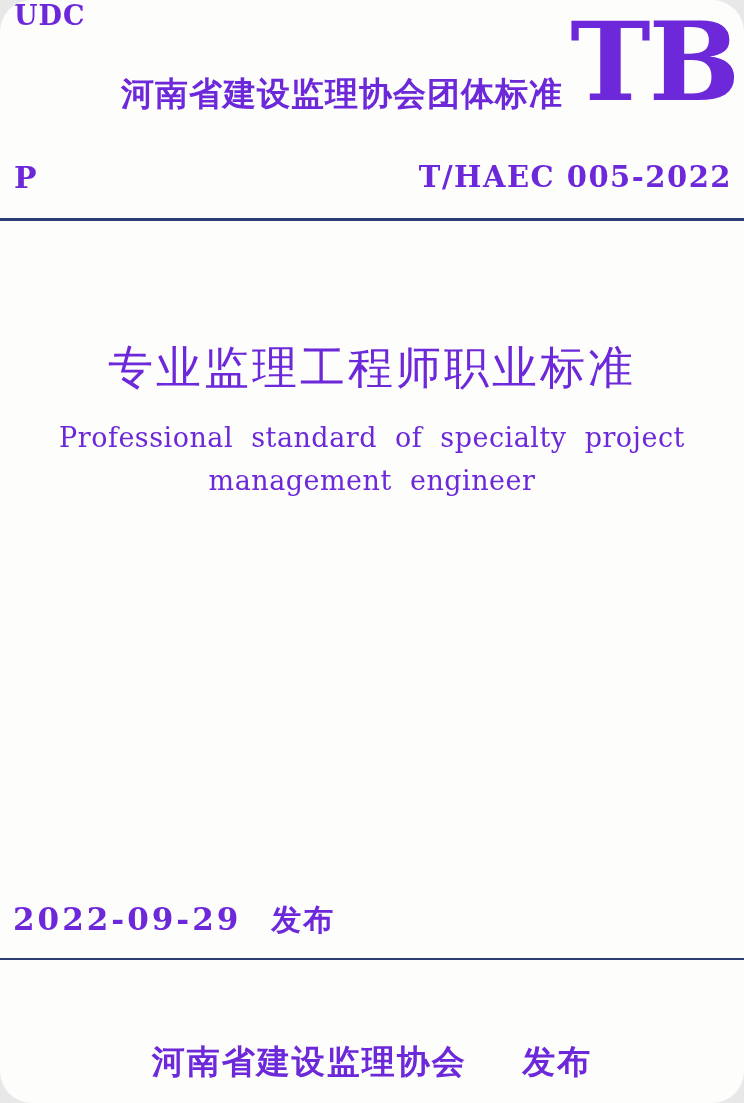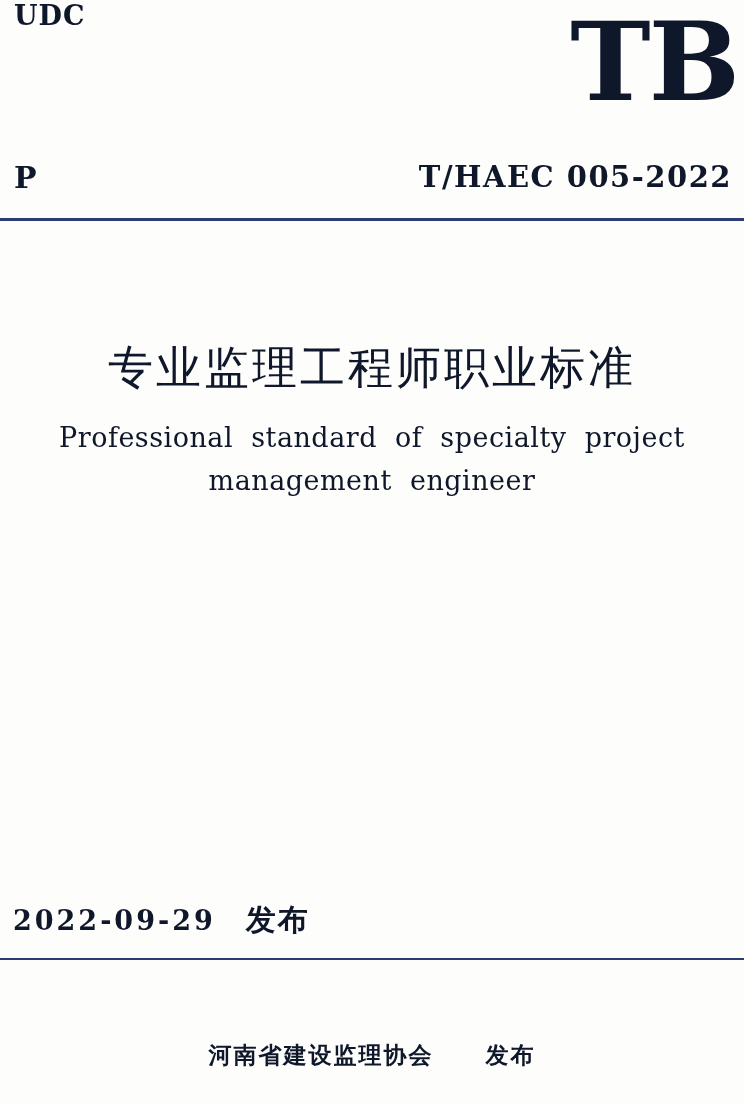--- a/index.html
+++ b/index.html
@@ -7,21 +7,22 @@
     padding: 0;
     background: #e8e8e8;
   }
   .page {
     position: relative;
     width: 744px;
     height: 1103px;
     margin: 0 auto;
     background: #fdfdfb;
     overflow: hidden;
-    color: #0f172a;
+    color: #6d28d9;
+    border-radius: 32px;
   }
   
   .udc {
     position: absolute;
     left: 14px;
     top: 0px;
     font-family: "DejaVu Serif", "Liberation Serif", serif;
     font-weight: bold;
     font-size: 27px;
     letter-spacing: 1px;
@@ -104,52 +105,53 @@
   .date-row {
     position: absolute;
     top: 900px;
     white-space: nowrap;
   }
   .date-row.issue { left: 13px; }
   .date-row.implement { right: 9px; }
   .date-num {
     font-family: "DejaVu Serif", "Liberation Serif", serif;
     font-weight: bold;
-    font-size: 27px;
+    font-size: 31px;
     letter-spacing: 3px;
   }
   .date-label {
     font-family: "DejaVu Sans", "Liberation Sans", sans-serif;
     font-weight: bold;
     font-size: 30px;
     letter-spacing: 2px;
     margin-left: 26px;
   }
   
   .publisher-row {
     position: absolute;
     left: 0;
     right: 0;
     top: 1040px;
     text-align: center;
     font-family: "DejaVu Sans", "Liberation Sans", sans-serif;
     font-weight: bold;
-    font-size: 23px;
+    font-size: 33px;
     letter-spacing: 2px;
     white-space: nowrap;
   }
   .publisher-action { margin-left: 42px; }
 </style>
 </head>
 <body>
 
 <div class="page">
 
   <div class="udc">UDC</div>
 
+  <div class="org-standard">河南省建设监理协会团体标准</div>
 
   <div class="tb-mark">TB</div>
 
   <div class="p-code">P</div>
 
   <div class="std-number">T/HAEC 005-2022</div>
 
   <div class="rule rule-top"></div>
 
   <div class="title-zh">专业监理工程师职业标准</div>

